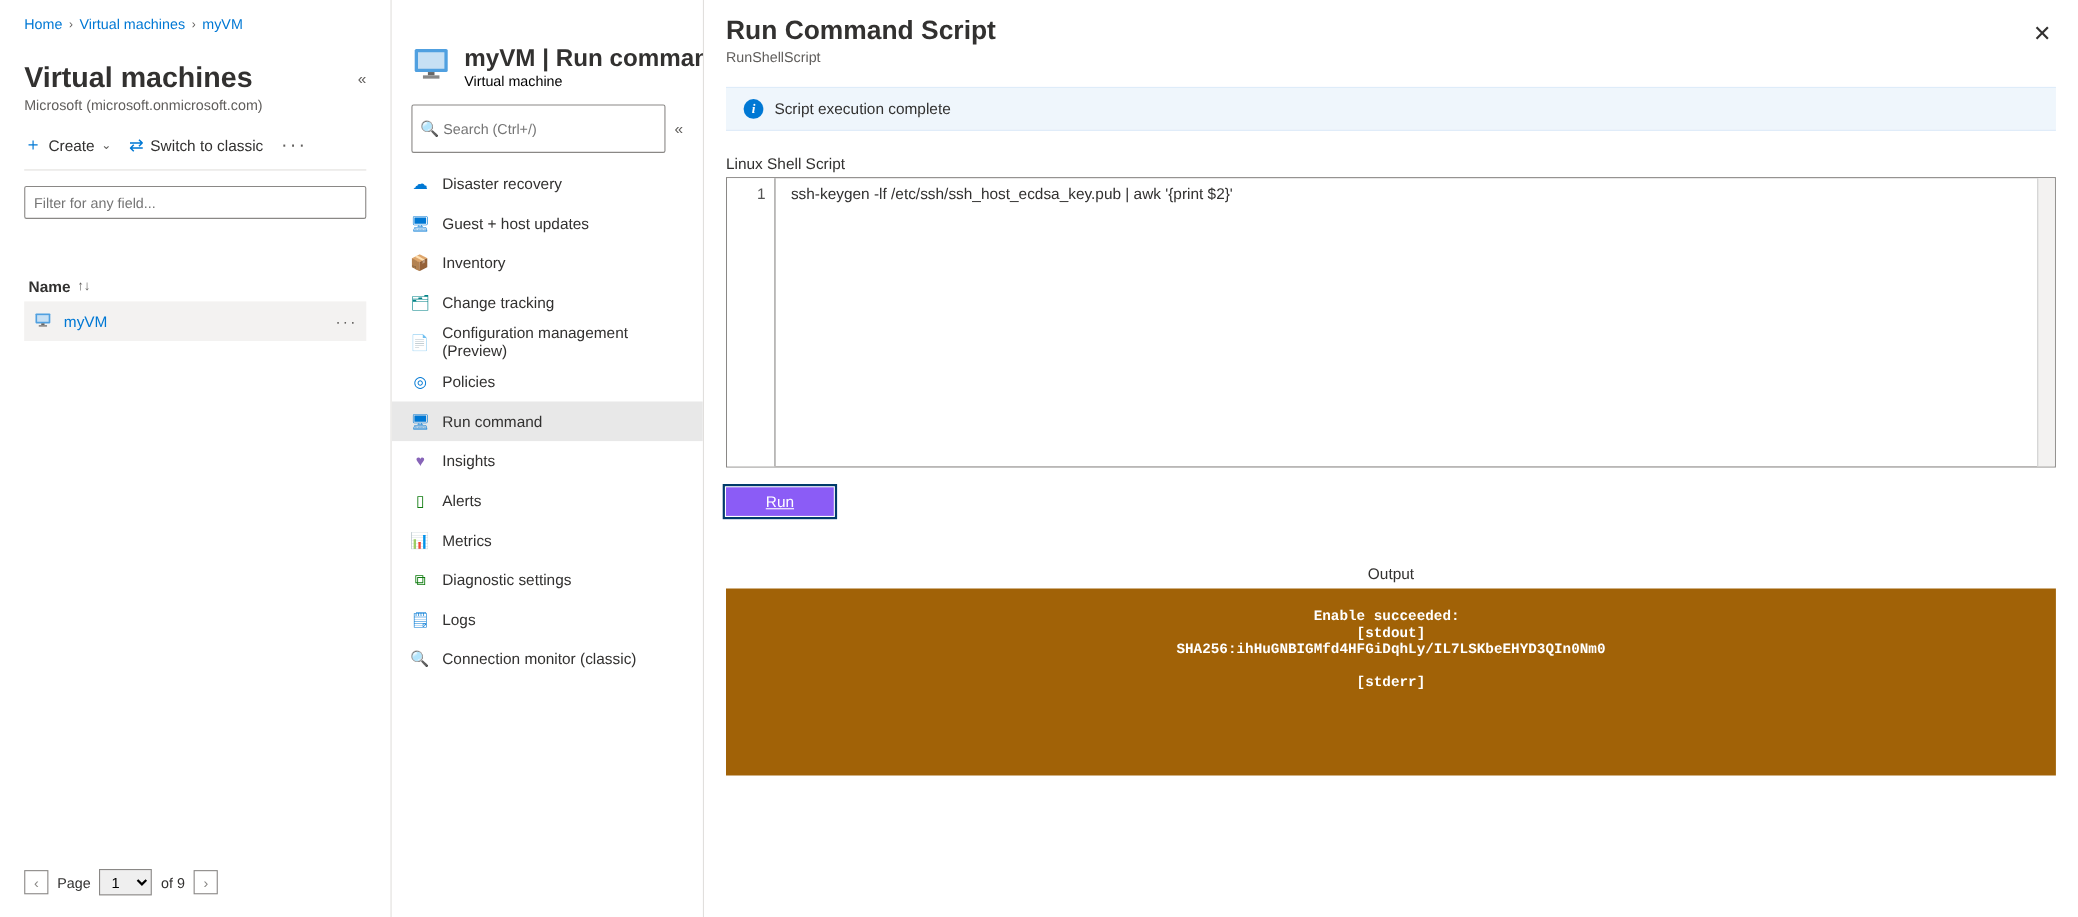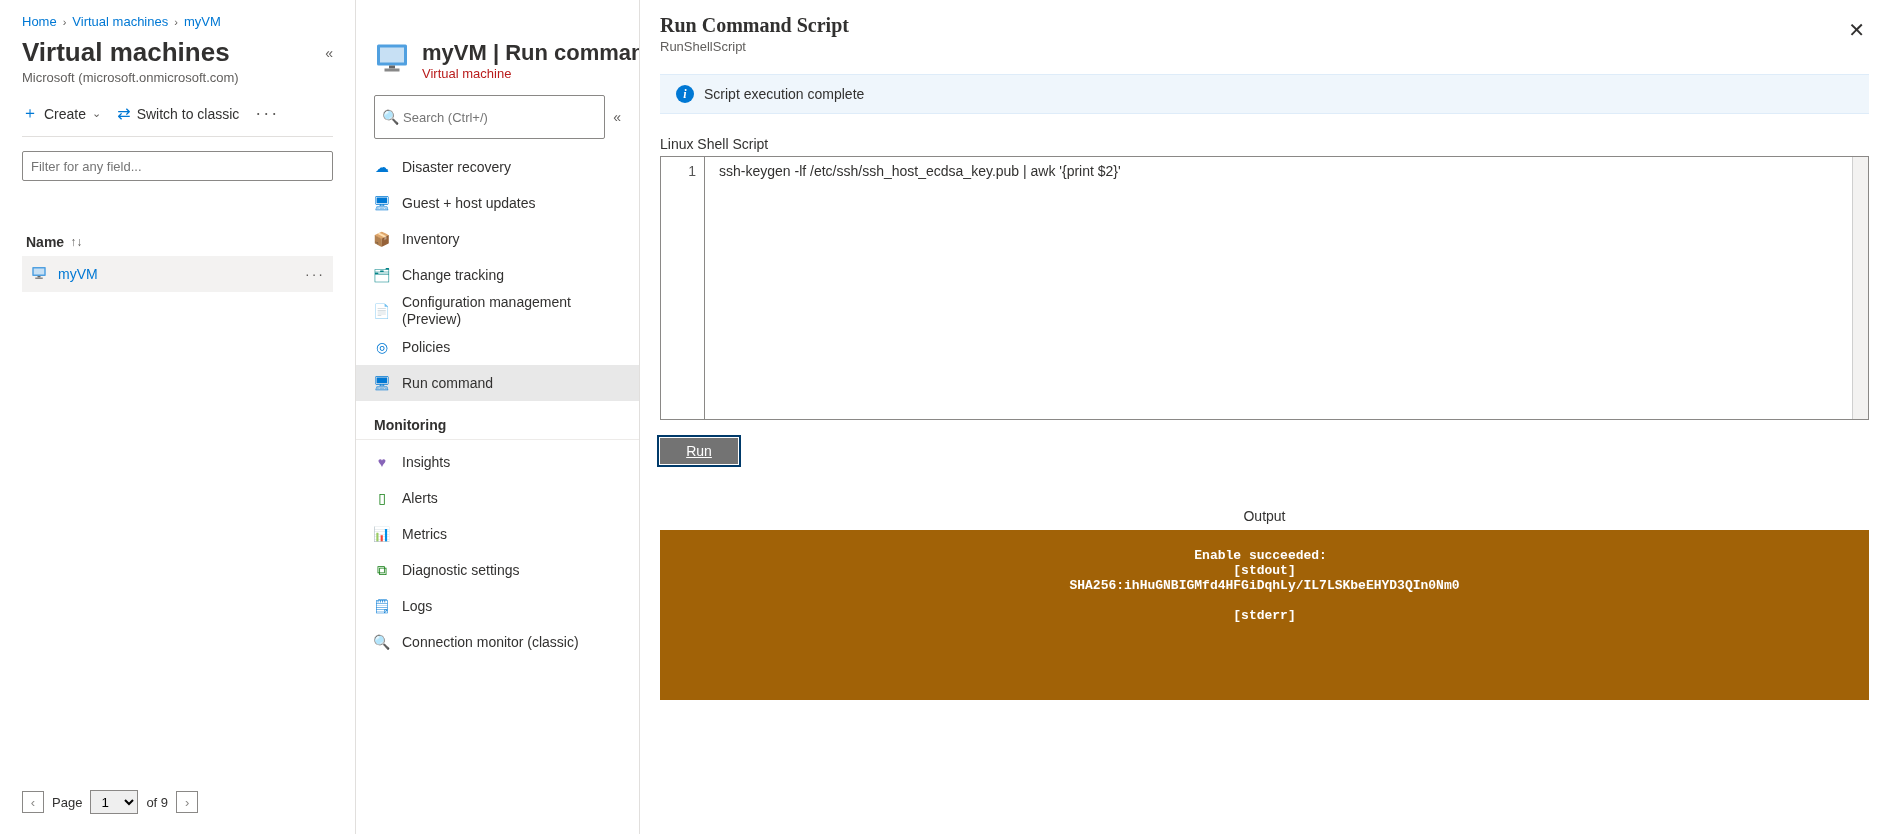--- a/index.html
+++ b/index.html
@@ -26,21 +26,21 @@
       border-right: 1px solid #e1dfdd;
       position: relative;
       display: flex;
       flex-direction: column;
     }
     .breadcrumb {
       display: flex;
       align-items: center;
       gap: 6px;
       font-size: 13px;
-      margin-bottom: 8px;
+      margin-bottom: 26px;
     }
     .breadcrumb a {
       color: #0078d4;
       text-decoration: none;
     }
     .breadcrumb .chev {
       color: #605e5c;
       font-size: 11px;
     }
     .title-row {
@@ -156,21 +156,21 @@
       height: 36px;
       flex-shrink: 0;
     }
     .vm-header h2 {
       font-size: 22px;
       font-weight: 600;
       white-space: nowrap;
     }
     .vm-header .sub {
       font-size: 13px;
-      color: #b91c1c;
+      color: #000000;
     }
     .search-wrap {
       padding: 0 18px 10px 18px;
       display: flex;
       gap: 8px;
       align-items: center;
     }
     .search-input-holder {
       position: relative;
       flex: 1;
@@ -239,23 +239,22 @@
       flex-direction: column;
       padding: 14px 20px 0 20px;
       min-width: 0;
     }
     .panel-head {
       display: flex;
       justify-content: space-between;
       align-items: flex-start;
     }
     .panel-head h2 {
-      font-size: 20px;
+      font-size: 24px;
       font-weight: 600;
-      font-family: Liberation Serif, serif;
     }
     .panel-head .sub { font-size: 13px; color: #605e5c; margin-top: 2px; }
     .close-x {
       font-size: 20px;
       color: #323130;
       cursor: pointer;
       padding: 4px;
     }
     .info-bar {
       margin-top: 20px;
@@ -310,23 +309,23 @@
       white-space: pre;
       overflow: auto;
     }
     .editor .scroll-stub {
       width: 16px;
       background: #f3f2f1;
       border-left: 1px solid #cfcfcf;
     }
     .run-btn {
       margin-top: 18px;
-      width: 78px;
+      width: 98px;
       height: 26px;
-      background: #737373;
+      background: #8b5cf6;
       color: #fff;
       border: none;
       outline: 2px solid #003a6a;
       outline-offset: 1px;
       font-size: 14px;
       cursor: pointer;
       text-decoration: underline;
     }
     .output-wrap {
       margin-top: 22px;
@@ -455,21 +454,20 @@
           <span class="label">Configuration management (Preview)</span>
         </div>
         <div class="mi">
           <span class="mi-icon blue">◎</span>
           <span class="label">Policies</span>
         </div>
         <div class="mi active">
           <span class="mi-icon blue">🖥</span>
           <span class="label">Run command</span>
         </div>
-        <div class="menu-section">Monitoring</div>
         <div class="mi">
           <span class="mi-icon purple">♥</span>
           <span class="label">Insights</span>
         </div>
         <div class="mi">
           <span class="mi-icon green">▯</span>
           <span class="label">Alerts</span>
         </div>
         <div class="mi">
           <span class="mi-icon blue">📊</span>

